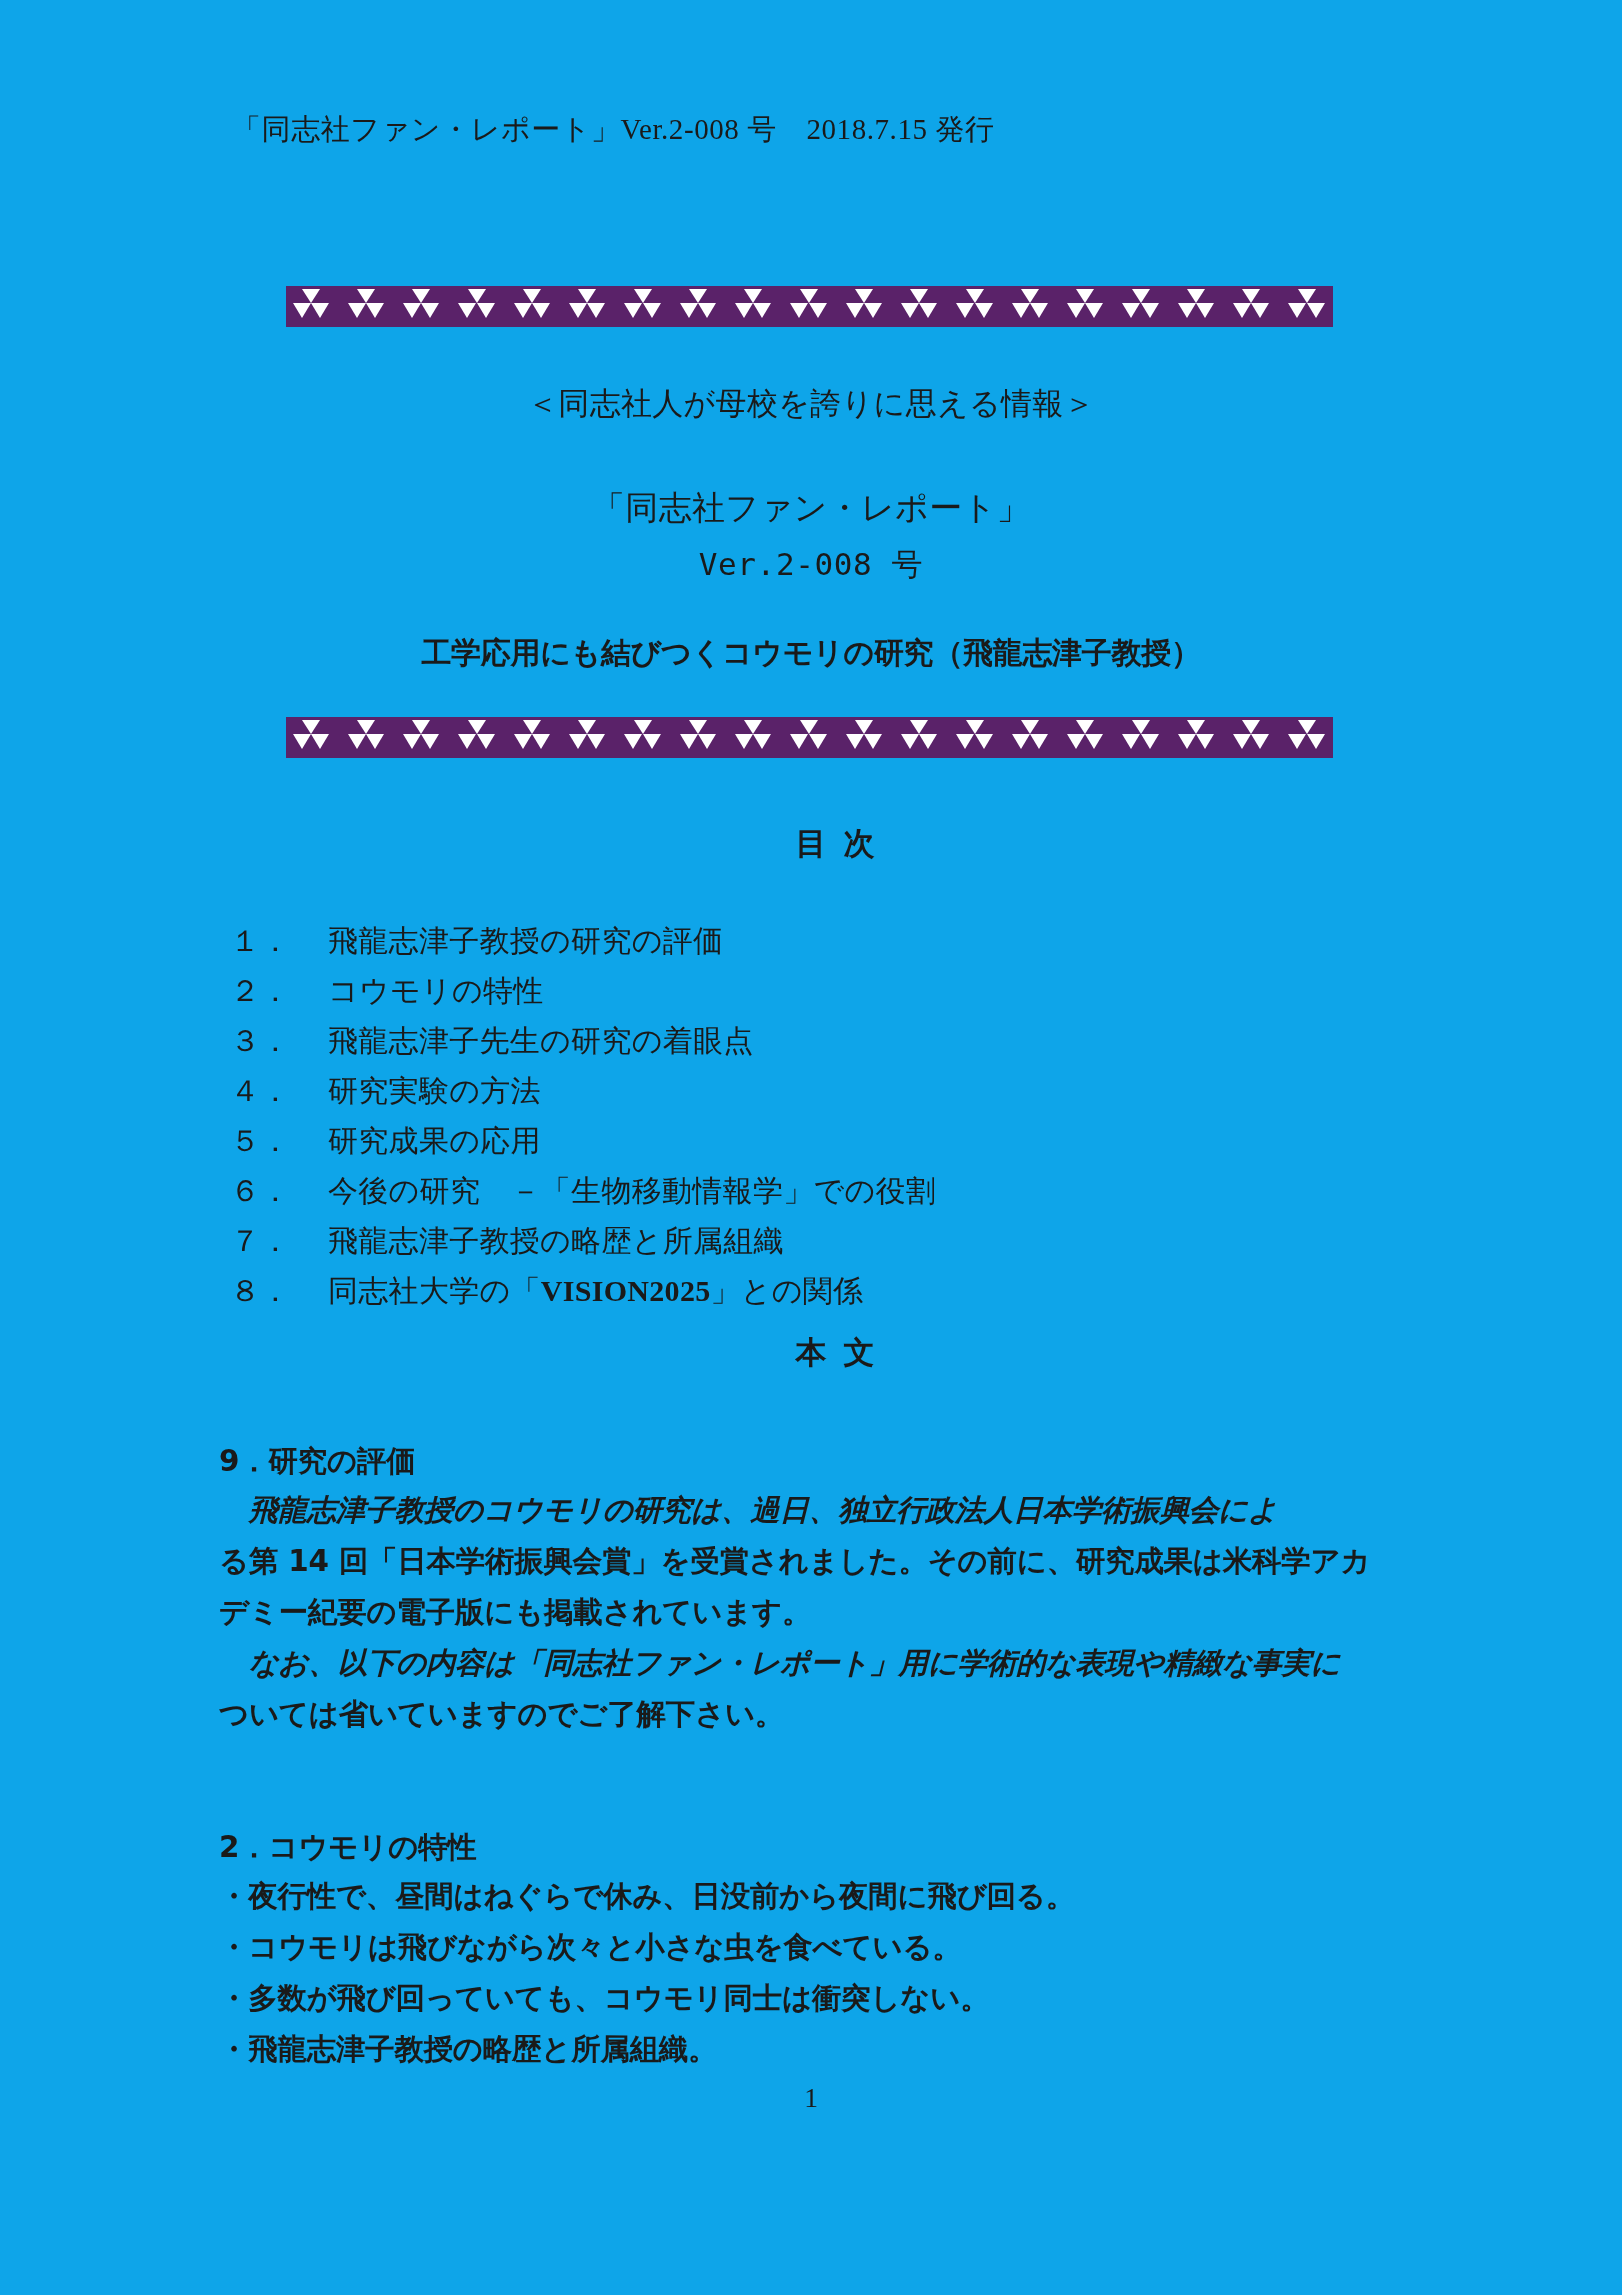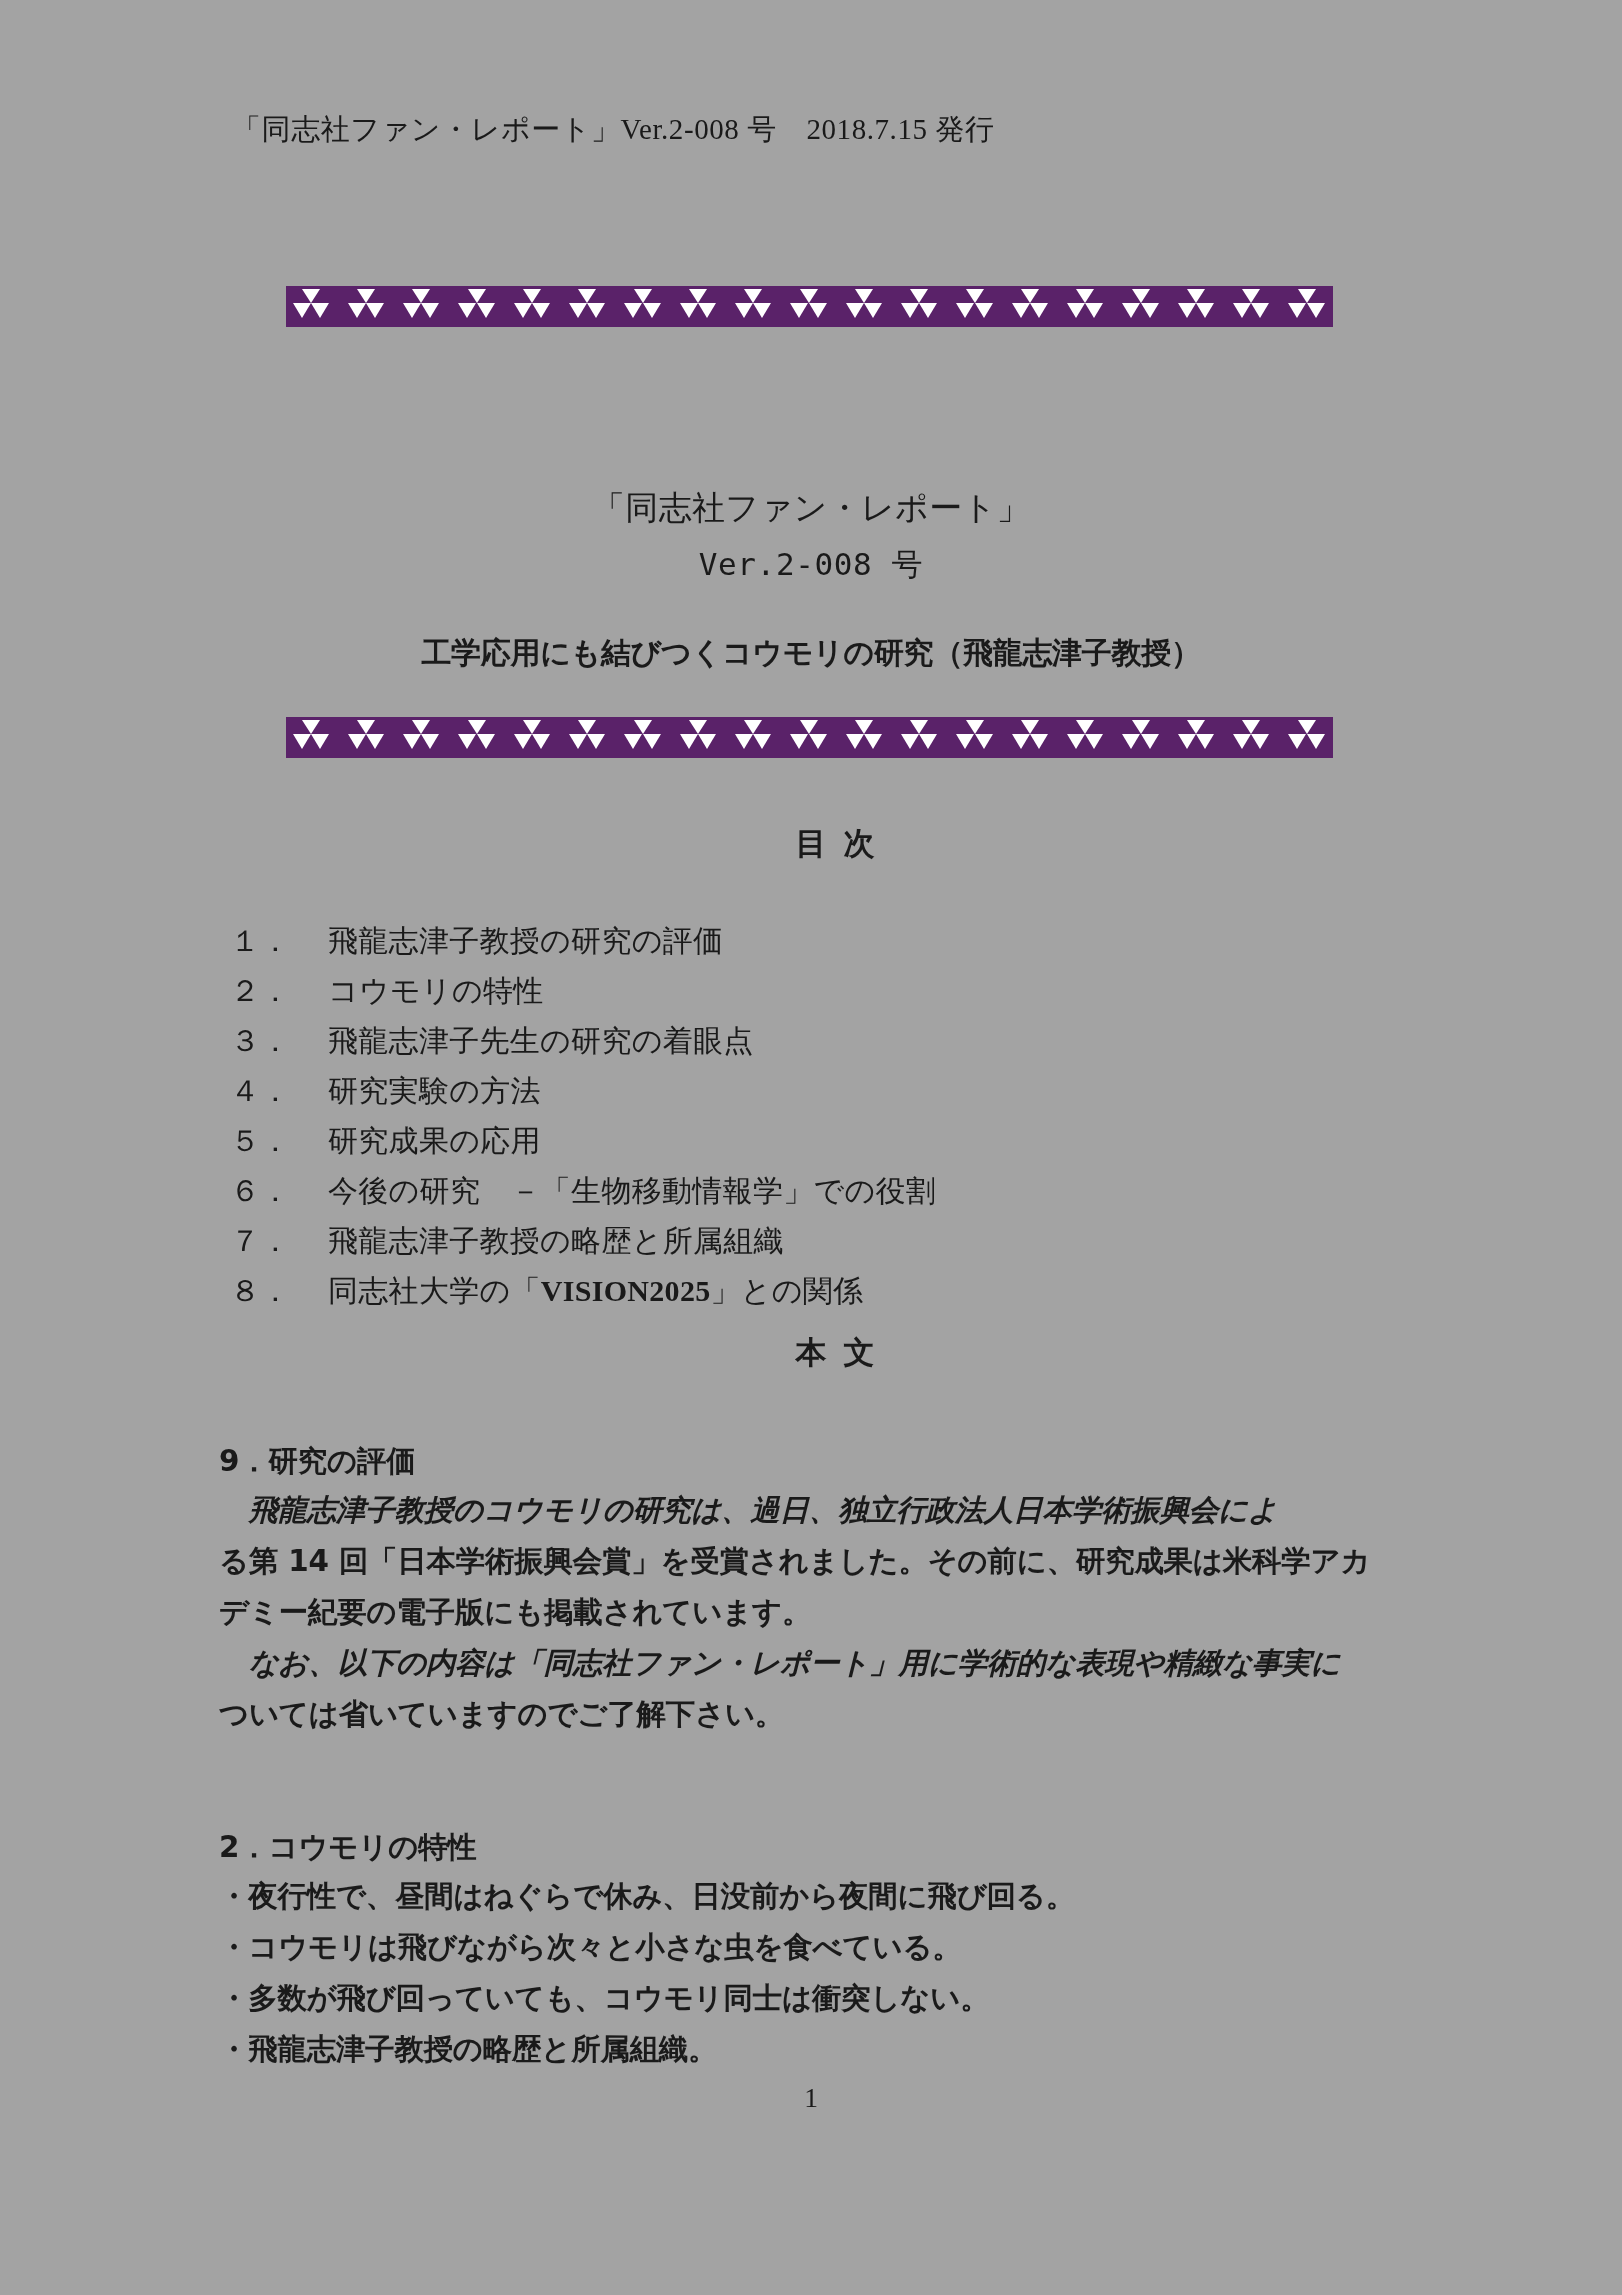--- a/index.html
+++ b/index.html
@@ -8,21 +8,21 @@
     background: #ffffff;
   }
   body {
     font-family: "Liberation Serif", "DejaVu Serif", serif;
     color: #1a1a1a;
   }
   .page {
     position: relative;
     width: 1622px;
     height: 2295px;
-    background: #a3a3a3;
+    background: #0ea5e9;
     box-sizing: border-box;
     overflow: hidden;
   }
 
   
   .doc-header {
     position: absolute;
     left: 232px;
     top: 110px;
     font-size: 29px;
@@ -278,20 +278,21 @@
           <div class="tri low-r"></div>
         </div>
         <div class="motif">
           <div class="tri up-mid"></div>
           <div class="tri low-l"></div>
           <div class="tri low-r"></div>
         </div>
       </div>
   </div>
 
+  <div class="center-line tagline">＜同志社人が母校を誇りに思える情報＞</div>
 
   <div class="center-line report-name">「同志社ファン・レポート」</div>
 
   <div class="center-line version">Ver.2-008 号</div>
 
   <div class="center-line subject">工学応用にも結びつくコウモリの研究（飛龍志津子教授）</div>
 
   <div class="ornament-bar bottom">
     <div class="orn-row" id="orn-bottom">
         <div class="motif">

